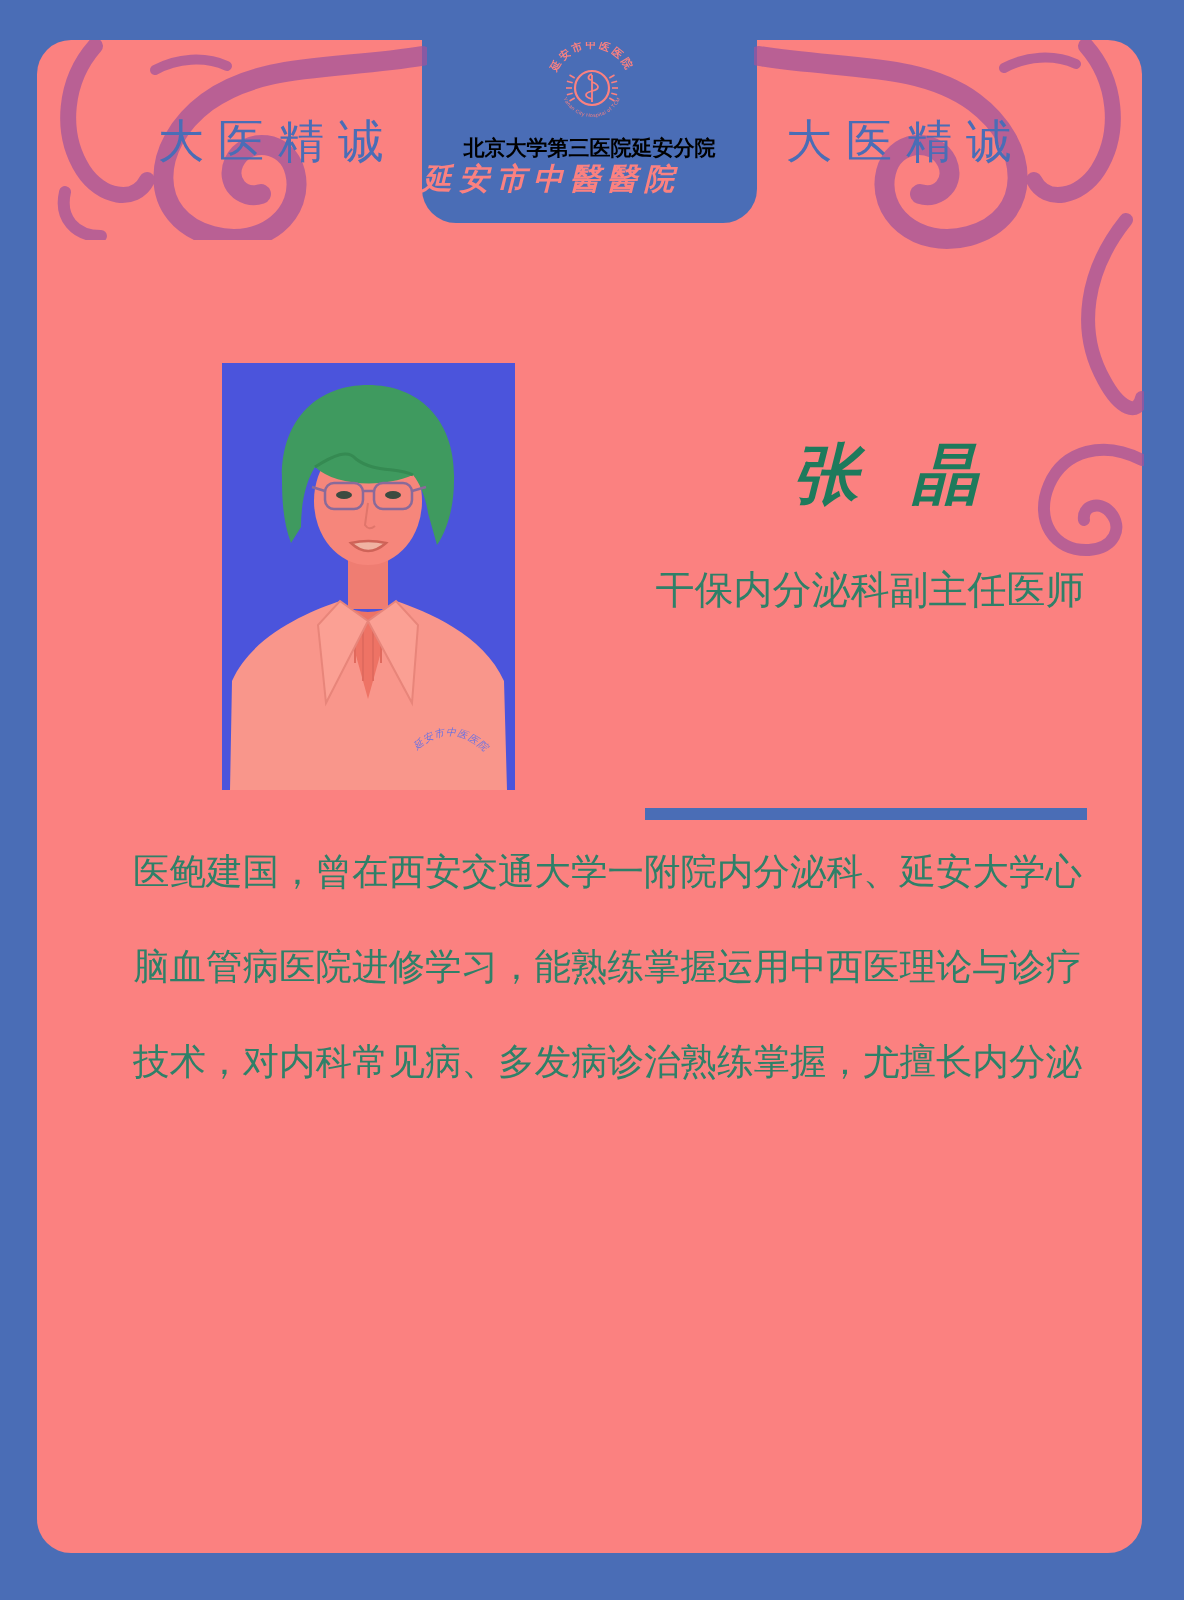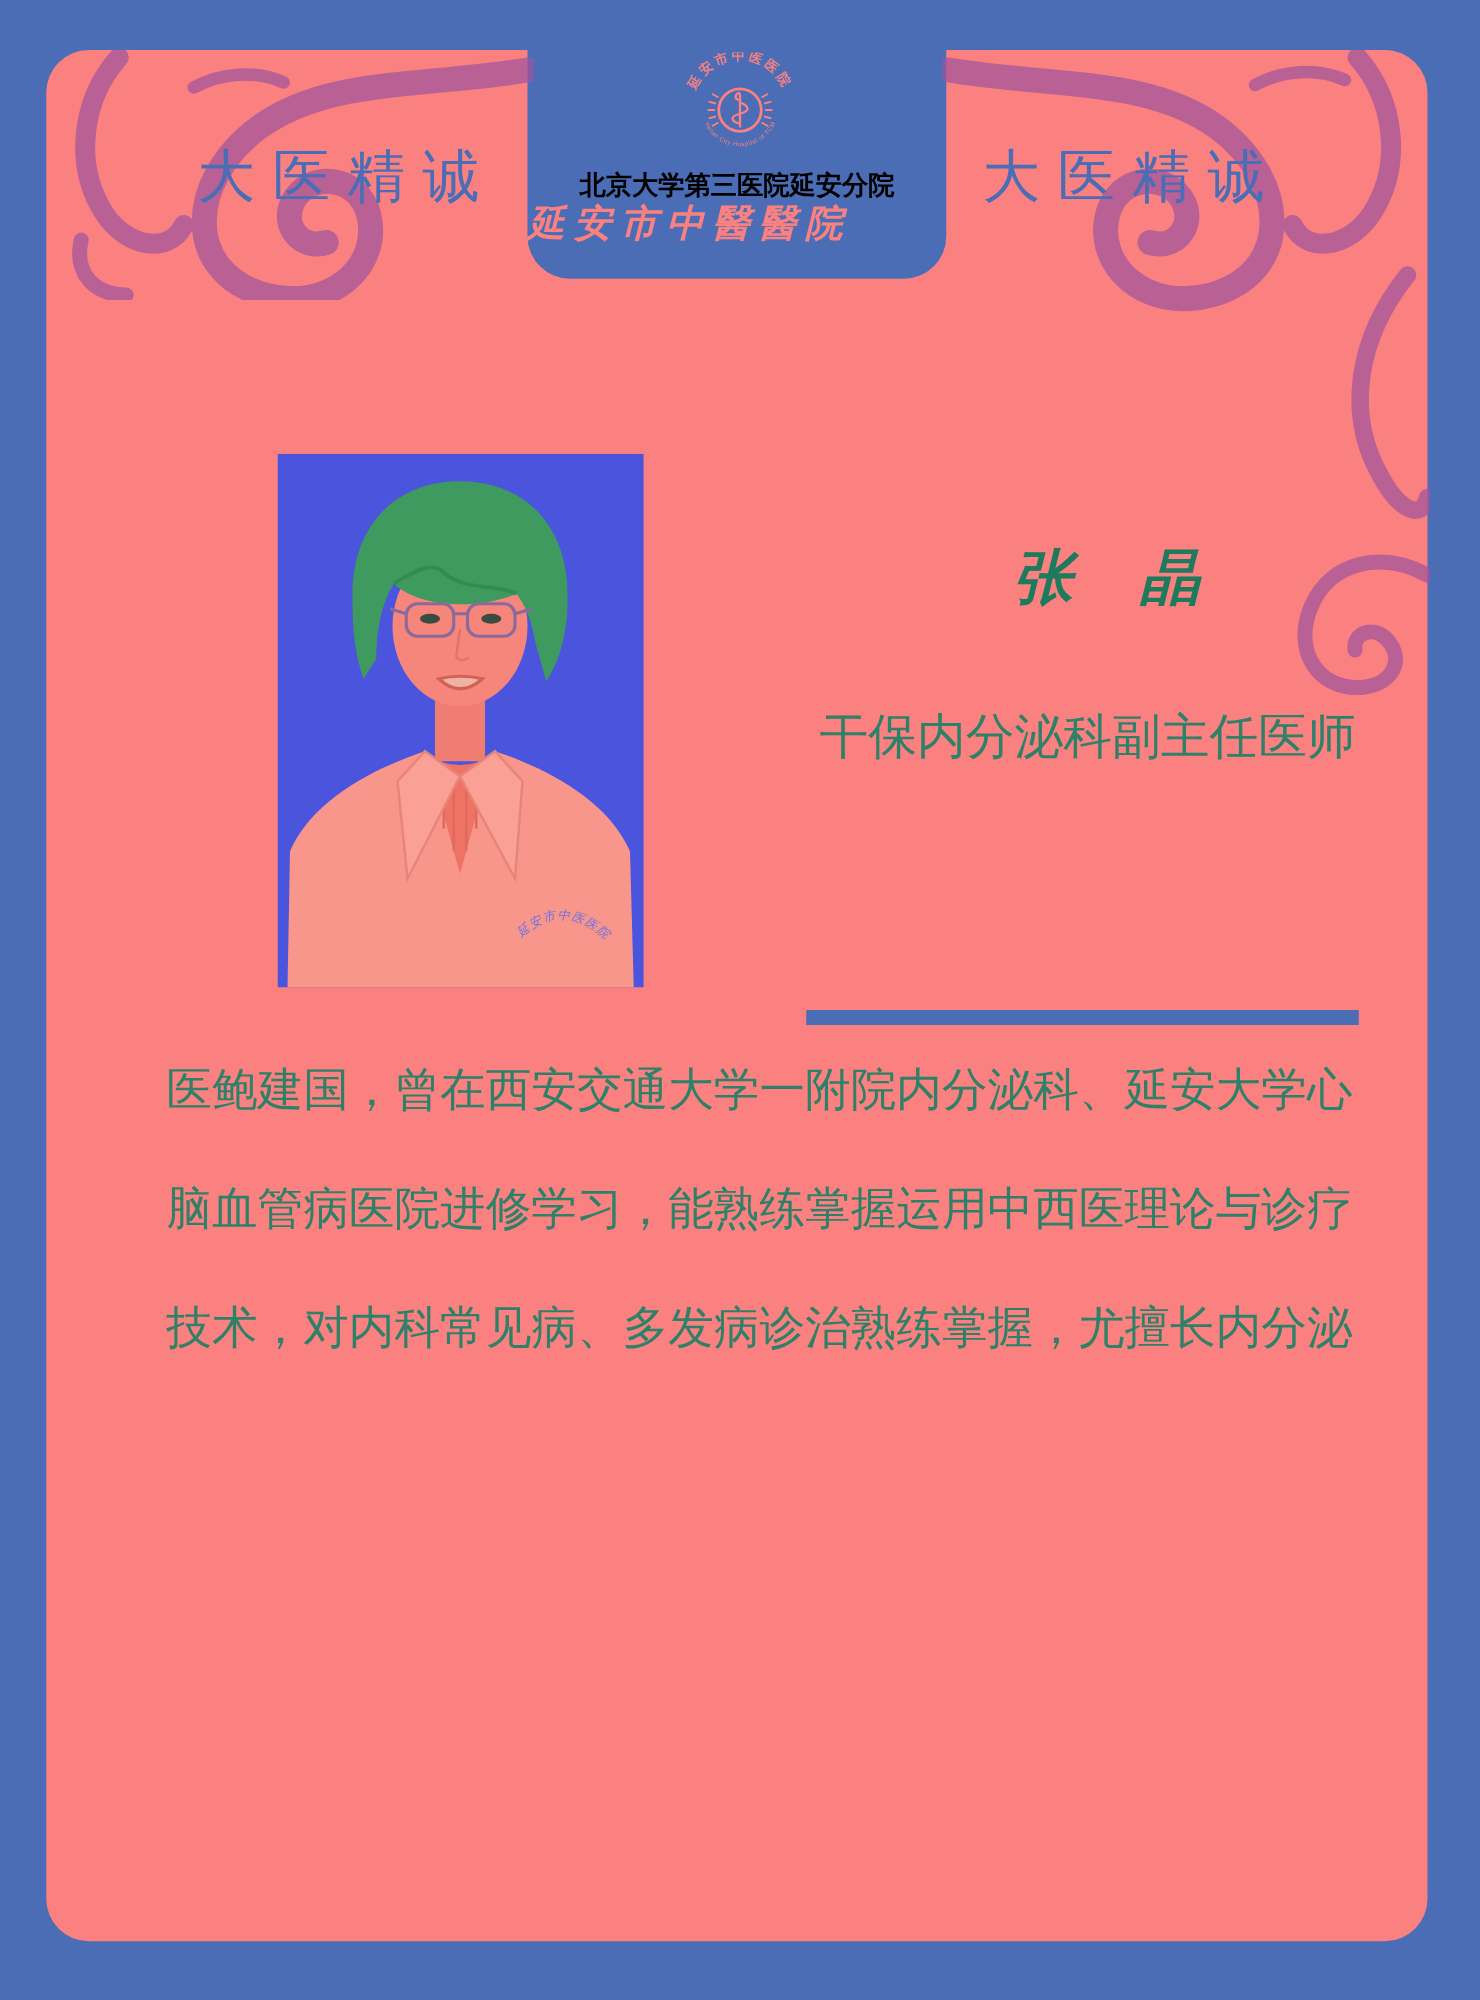--- a/index.html
+++ b/index.html
@@ -29,21 +29,21 @@
     font-size:21px;font-weight:bold;color:#000000;white-space:nowrap;
   }
   .hospital-calligraphy{
     left:422px;top:159px;width:335px;text-align:left;
     font-family:"DejaVu Serif",serif;font-style:italic;font-weight:bold;
     font-size:30px;letter-spacing:7px;color:#fb8180;white-space:nowrap;
   }
   .doctor-name{
     left:620px;top:430px;width:530px;text-align:center;
     font-family:"DejaVu Serif",serif;font-style:italic;font-weight:bold;
-    font-size:48px;letter-spacing:54px;text-indent:54px;
+    font-size:66px;letter-spacing:54px;text-indent:54px;
     color:#1e7a5c;white-space:nowrap;
   }
   .doctor-title{
     left:620px;top:561px;width:500px;text-align:center;
     font-size:39px;line-height:58px;color:#2f8068;white-space:nowrap;
   }
   .divider{
     left:645px;top:808px;width:442px;height:12px;background:#4a6db6;
   }
   .bio{

